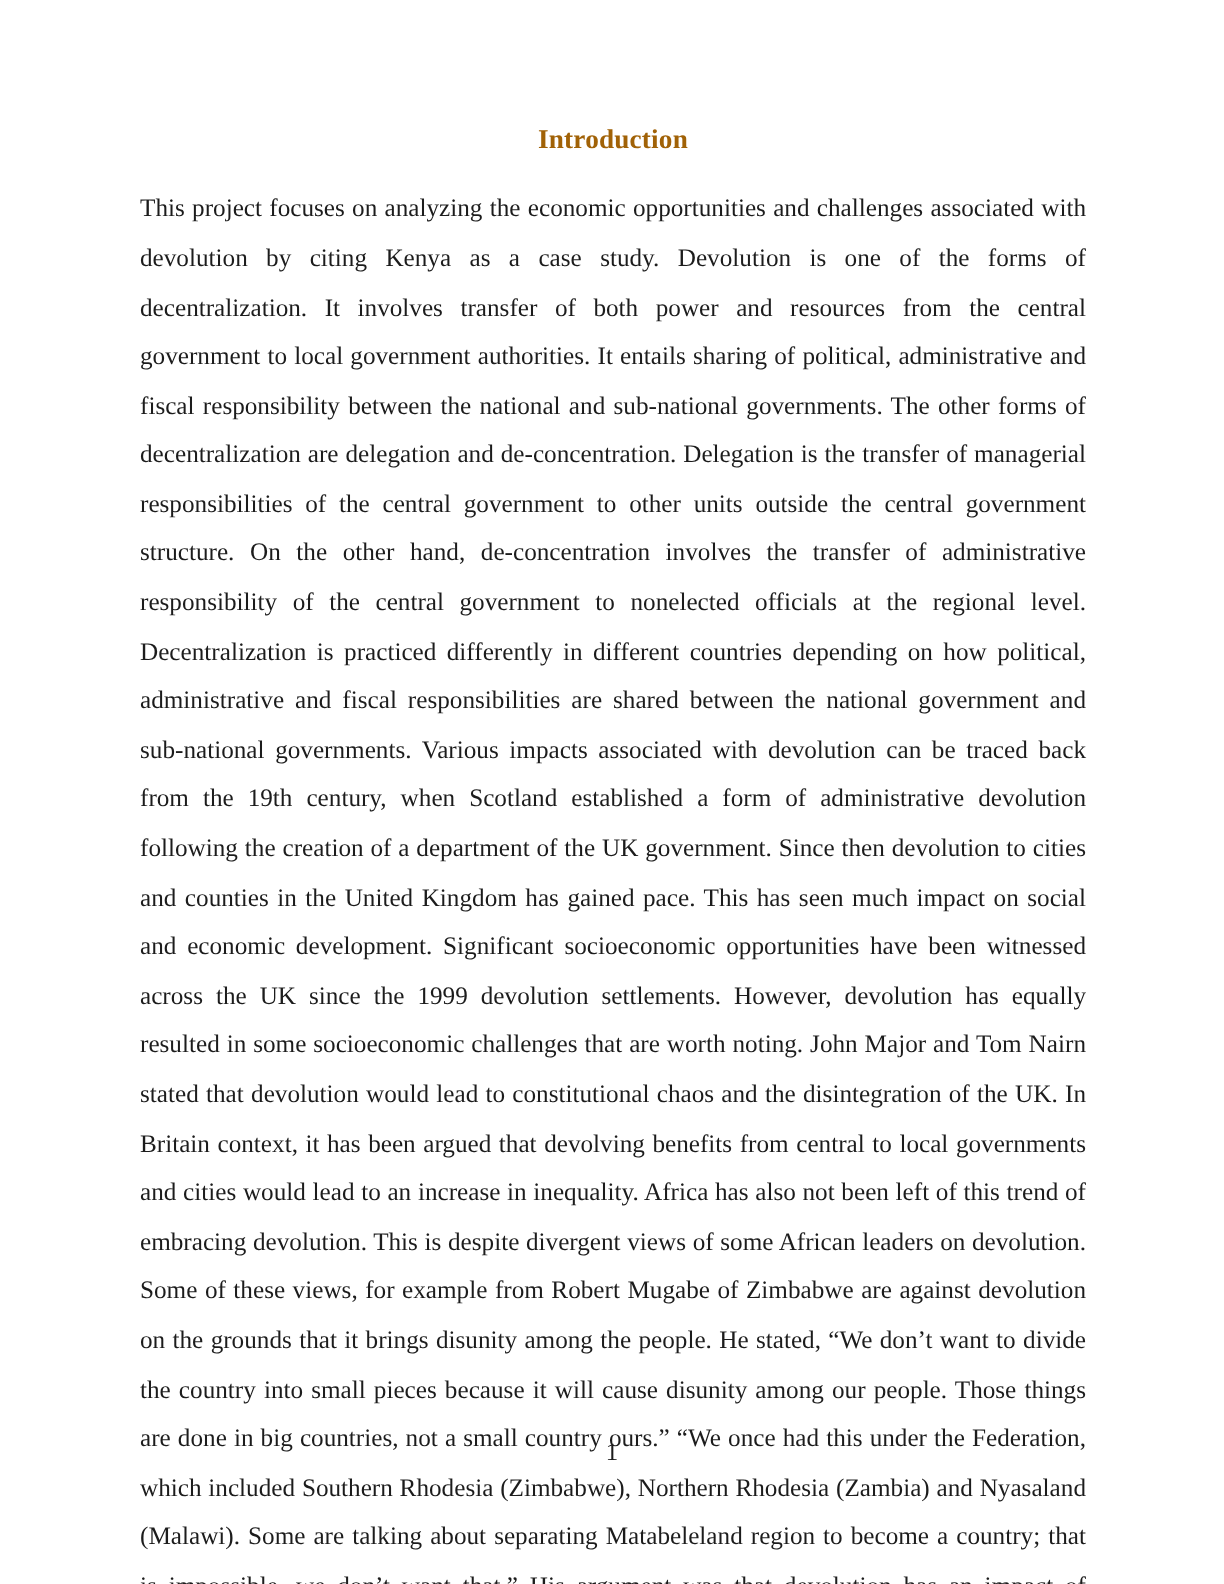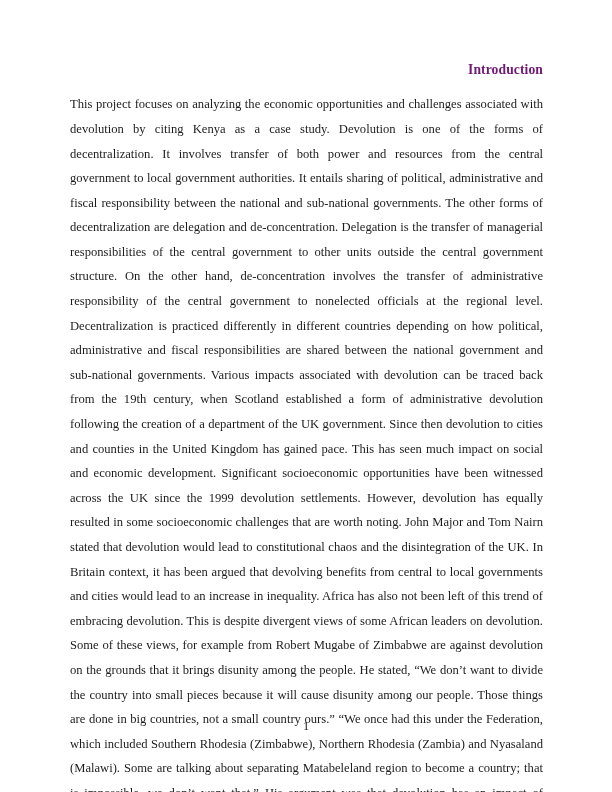--- a/index.html
+++ b/index.html
@@ -20,23 +20,23 @@
     position: absolute;
     left: 70px;
     top: 62px;
     width: 473px;
   }
   .doc-heading {
     font-size: 13.6px;
     font-weight: bold;
     line-height: 1.2;
     margin: 0 0 14px 0;
-    text-align: right;
+    text-align: center;
     letter-spacing: 0.1px;
-    color: #701a75;
+    color: #a16207;
   }
   .doc-paragraph {
     font-size: 12.6px;
     line-height: 24.6px;
     text-align: justify;
     text-justify: inter-word;
     margin: 0;
     color: #1c1c1c;
     hyphens: none;
   }

